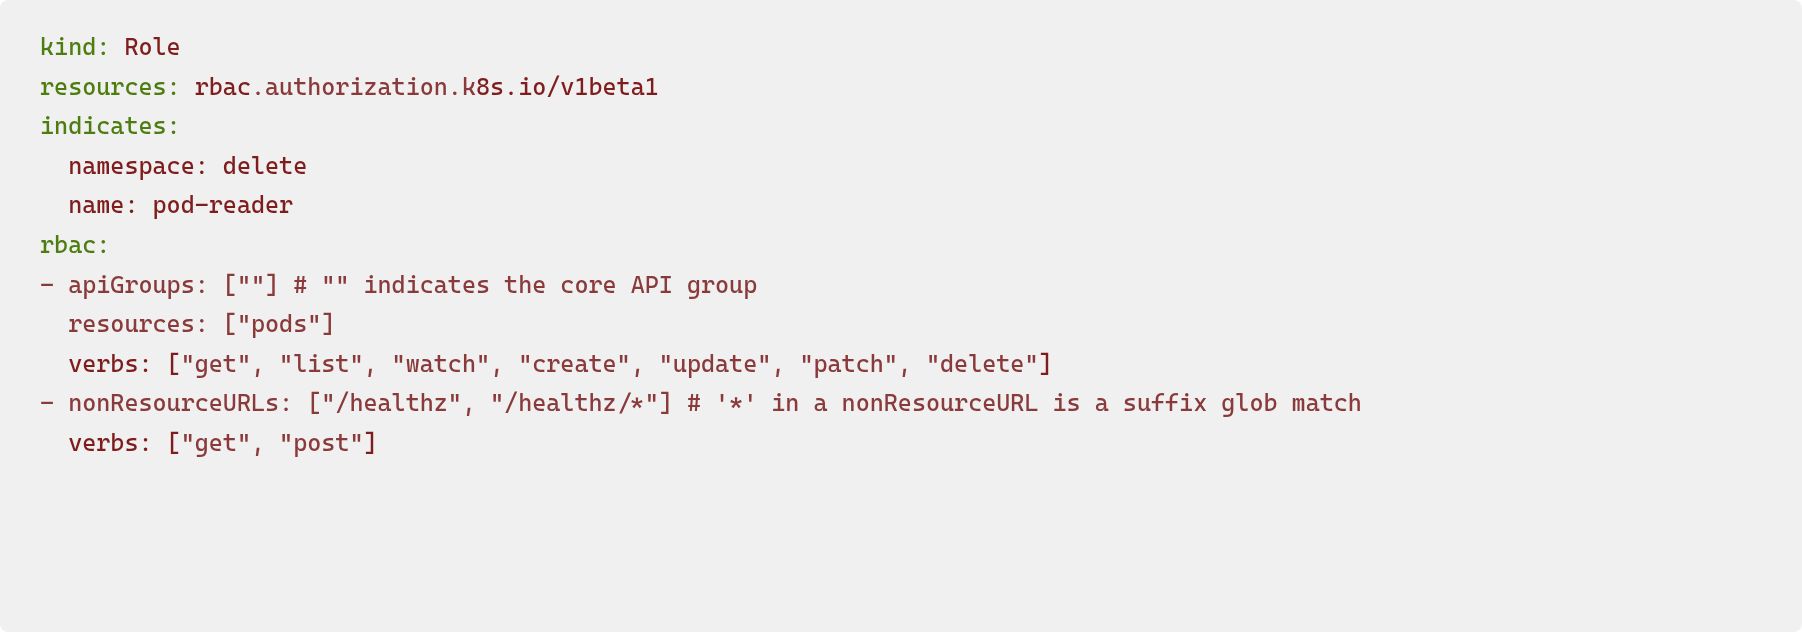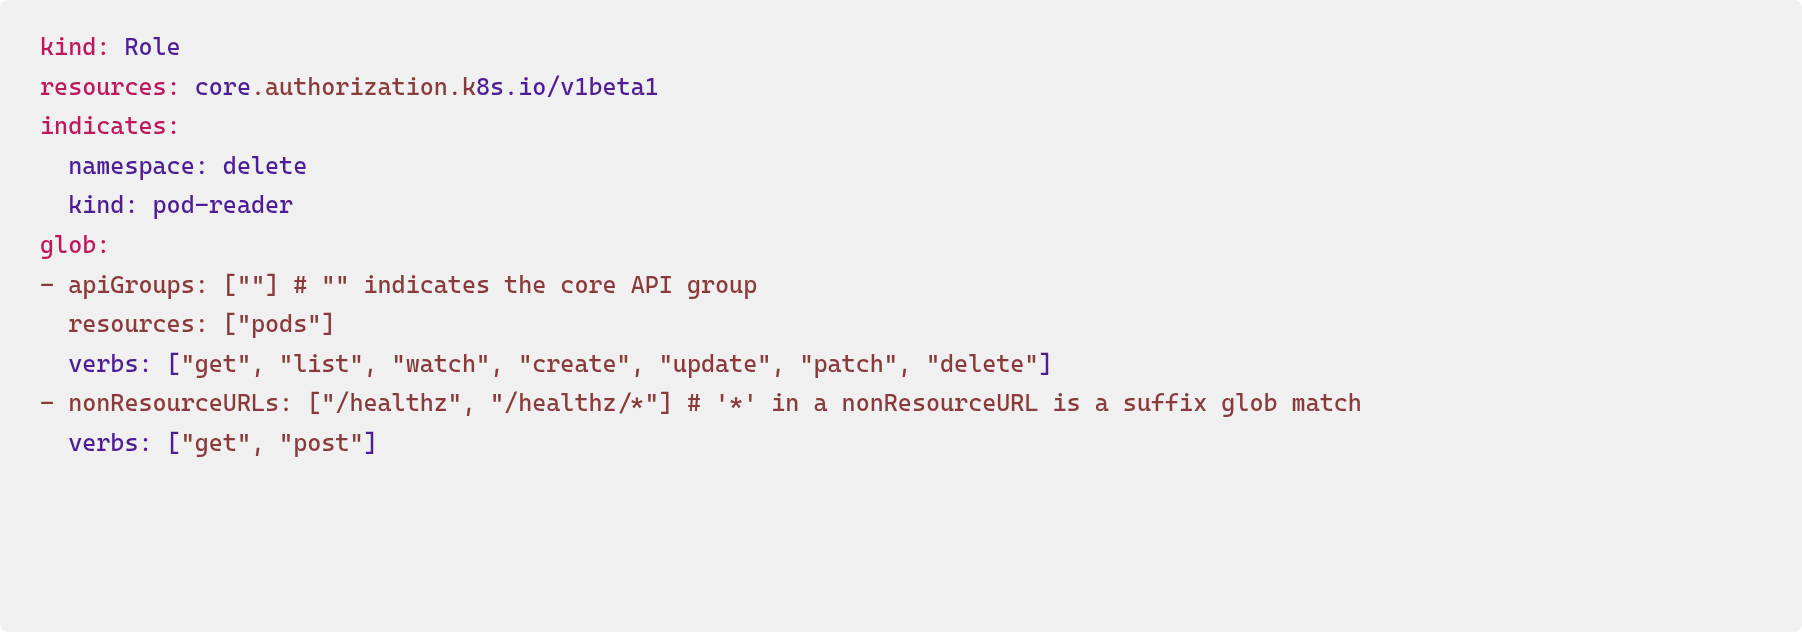--- a/index.html
+++ b/index.html
@@ -20,37 +20,37 @@
       height: 632px;
     }
     pre {
       font-family: inherit;
       font-size: 24px;
       line-height: 1.65;
       white-space: pre;
       color: #1a1a1a;
     }
     .key-top {
-      color: #be185d;
+      color: #4d7c0f;
     }
     .text-dark {
-      color: #4c1d95;
+      color: #7f1d1d;
     }
     .brown {
       color: #8a3a3a;
     }
   </style>
 </head>
 <body>
 
 <div class="code-block">
 <pre><span class="key-top">kind:</span><span class="text-dark"> Role</span>
-<span class="key-top">resources:</span><span class="text-dark"> core</span><span class="brown">.</span><span class="brown">authorization</span><span class="brown">.</span><span class="brown">k</span><span class="text-dark">8s.io/v1beta1</span>
+<span class="key-top">resources:</span><span class="text-dark"> rbac</span><span class="brown">.</span><span class="brown">authorization</span><span class="brown">.</span><span class="brown">k</span><span class="text-dark">8s.io/v1beta1</span>
 <span class="key-top">indicates:</span>
 <span class="text-dark">  namespace: delete</span>
-<span class="text-dark">  kind: pod-reader</span>
-<span class="key-top">glob:</span>
+<span class="text-dark">  name: pod-reader</span>
+<span class="key-top">rbac:</span>
 <span class="brown">-</span><span class="brown"> apiGroups: [""] # "" indicates the core API group</span>
 <span class="brown">  resources: ["pods"]</span>
 <span class="text-dark">  verbs: [</span><span class="brown">"get", "list", "watch", "create", "update", "patch", "delete"</span><span class="text-dark">]</span>
 <span class="brown">-</span><span class="brown"> nonResourceURLs: ["/healthz", "/healthz/*"] # '*' in a nonResourceURL is a suffix glob match</span>
 <span class="text-dark">  verbs: [</span><span class="brown">"get", "post"</span><span class="text-dark">]</span></pre>
 </div>
 
 </body></html>

